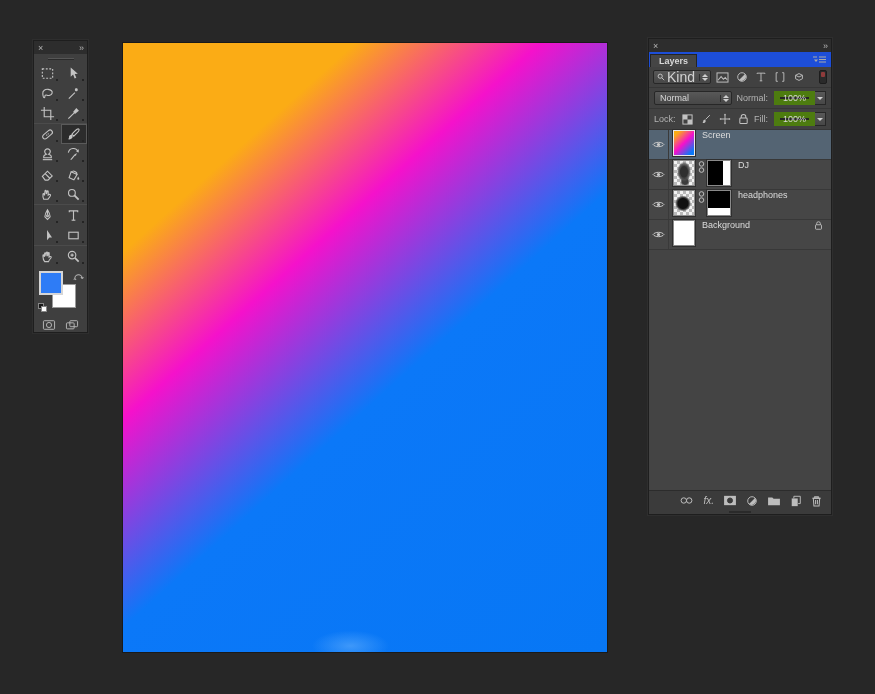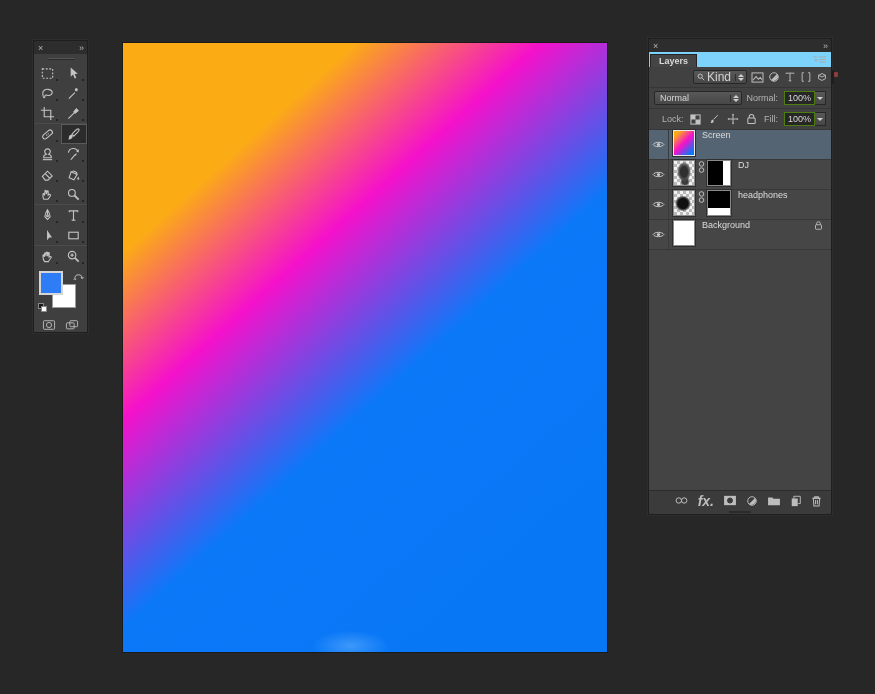--- a/index.html
+++ b/index.html
@@ -37,43 +37,43 @@
 
   
   .canvas-doc { position:absolute; left:122px; top:42px; width:486px; height:611px;
     background:
       radial-gradient(55px 22px at 47% 99%, rgba(140,200,255,0.40), rgba(140,200,255,0) 70%),
       linear-gradient(138deg, #fbac15 0%, #fbac15 20%, #f511cb 36%, #0b78f8 56%, #0777f5 100%);
     border:1px solid #1a1a1a; }
 
   
   .layers-panel { left:648px; top:38px; width:184px; height:477px; display:flex; flex-direction:column; }
-  .tab-row { height:15px; background:#7dd3fc; display:flex; align-items:flex-end;text-align:center; }
+  .tab-row { height:15px; background:#1d4ed8; display:flex; align-items:flex-end;text-align:center; }
   .tab { background:#454545; border:1px solid #242424; border-bottom:none; padding:1px 8px 1px 8px; font-size:9px; font-weight:bold; color:#d8d8d8; margin-left:1px; }
   .tab-row-spacer { flex:1; }
   .panel-menu { width:16px; height:11px; margin:0 3px 1px 0; display:flex; align-items:center; justify-content:center; }
   .panel-menu svg { stroke:#aaa; stroke-width:1; fill:#aaa; }
 
   .filter-row { height:21px; display:flex; align-items:center; gap:4px; padding:0 4px; border-bottom:1px solid #363636; }
-  .kind-select { display:flex; align-items:center; height:14px; background:linear-gradient(#585858,#474747); border:1px solid #272727; border-radius:2px; padding:0 2px 0 3px; font-size:12px; color:#d2d2d2; gap:2px;margin-left:40px; }
+  .kind-select { display:flex; align-items:center; height:14px; background:linear-gradient(#585858,#474747); border:1px solid #272727; border-radius:2px; padding:0 2px 0 3px; font-size:14px; color:#d2d2d2; gap:2px; }
   .stepper { display:flex; flex-direction:column; gap:1px; margin-left:2px; border-left:1px solid #2e2e2e; padding-left:2px; }
   .stepper i { width:0; height:0; border-left:3px solid transparent; border-right:3px solid transparent; }
   .stepper .up { border-bottom:3px solid #cfcfcf; }
   .stepper .dn { border-top:3px solid #cfcfcf; }
   .filter-icon { width:15px; height:14px; display:flex; align-items:center; justify-content:center; }
   .filter-icon svg { stroke:#bdbdbd; fill:none; stroke-width:1.1; }
   .filter-icon svg .f { fill:#bdbdbd; stroke:none; }
   .filter-toggle { margin-left:auto; width:8px; height:14px; background:#2a2a2a; border:1px solid #1d1d1d; border-radius:2px; position:relative; }
   .filter-toggle::after { content:''; position:absolute; left:1px; top:1px; width:4px; height:5px; background:#8e3b3b; border-radius:1px; }
 
   .blend-row, .lock-row { height:21px; display:flex; align-items:center; padding:0 5px; gap:4px; border-bottom:1px solid #363636; font-size:9px; }
   .blend-select { display:flex; align-items:center; justify-content:space-between; width:88px; height:14px; background:linear-gradient(#585858,#474747); border:1px solid #272727; border-radius:2px; padding:0 2px 0 5px; color:#d8d8d8; }
-  .label { color:#b3b3b3;margin-left:8px; }
+  .label { color:#b3b3b3; }
   .value-field { display:flex; align-items:center; height:14px; margin-left:2px; }
-  .value-box { background:#262626; border:1px solid #4d7c0f; height:14px; min-width:30px; padding:0 3px; display:flex; align-items:center; justify-content:flex-end; color:#d8d8d8; }
+  .value-box { background:#262626; border:6px solid #4d7c0f; height:14px; min-width:30px; padding:0 3px; display:flex; align-items:center; justify-content:flex-end; color:#d8d8d8; }
   .value-drop { width:11px; height:14px; background:linear-gradient(#585858,#474747); border:1px solid #272727; border-left:none; display:flex; align-items:center; justify-content:center; }
   .value-drop i { width:0; height:0; border-left:3px solid transparent; border-right:3px solid transparent; border-top:3px solid #d0d0d0; }
   .lock-icons { display:flex; align-items:center; gap:7px; margin-left:2px; }
   .lock-icons svg { stroke:#c3c3c3; fill:none; stroke-width:1.1; }
   .lock-icons svg .f { fill:#c3c3c3; stroke:none; }
 
   .layers-list { }
   .layer-row { height:30px; display:flex; align-items:flex-start; border-bottom:1px solid #383838; background:#464646; font-size:9px; color:#dcdcdc; }
   .layer-row.selected { background:#546473; }
   .eye-col { width:20px; align-self:stretch; display:flex; align-items:center; justify-content:center; border-right:1px solid #3a3a3a; }
@@ -102,21 +102,21 @@
   .mask-hp { background:linear-gradient(to bottom,#000 0 70%,#fff 70%); }
   .layer-name { margin-left:7px; white-space:nowrap; }
   .row-lock { margin-left:auto; margin-right:8px; }
   .row-lock svg { stroke:#c9c9c9; fill:none; stroke-width:1.1; }
 
   .layers-empty { flex:1; background:#444444; }
   .layers-footer { height:20px; background:#3b3b3b; border-top:1px solid #2c2c2c; display:flex; align-items:center; justify-content:flex-end; gap:9px; padding:0 9px; }
   .footer-btn { display:flex; align-items:center; justify-content:center; height:14px; }
   .footer-btn svg { stroke:#bdbdbd; fill:none; stroke-width:1.1; }
   .footer-btn svg .f { fill:#bdbdbd; stroke:none; }
-  .fx-label { font-size:14px; font-style:italic; color:#bdbdbd; line-height:10px;font-weight:bold; }
+  .fx-label { font-size:10px; font-style:italic; color:#bdbdbd; line-height:10px; }
   .footer-grip { height:4px; background:#3b3b3b; display:flex; align-items:center; justify-content:center; }
   .footer-grip i { width:22px; height:2px; background:#2a2a2a; }
 </style>
 </head>
 <body>
 
 <div class="stage">
 
   <div class="panel tools-panel">
     <div class="panel-topbar">

